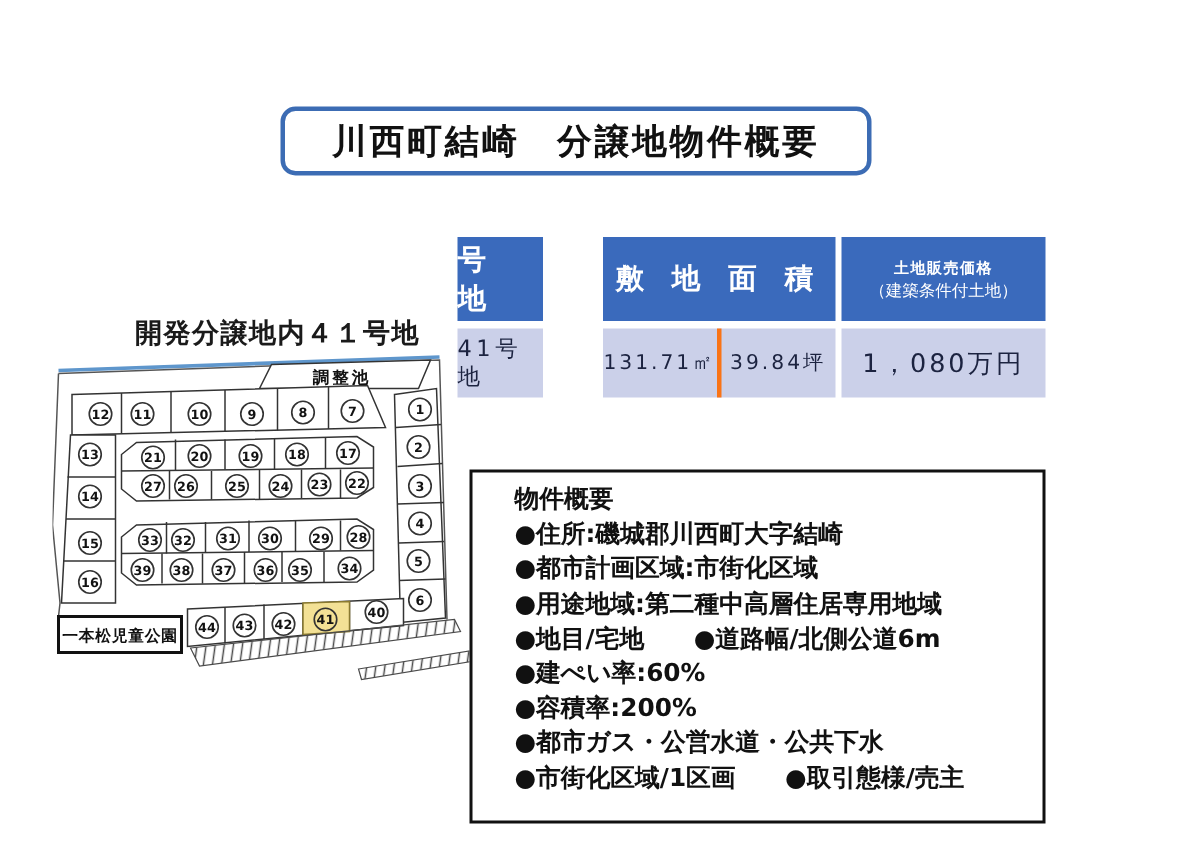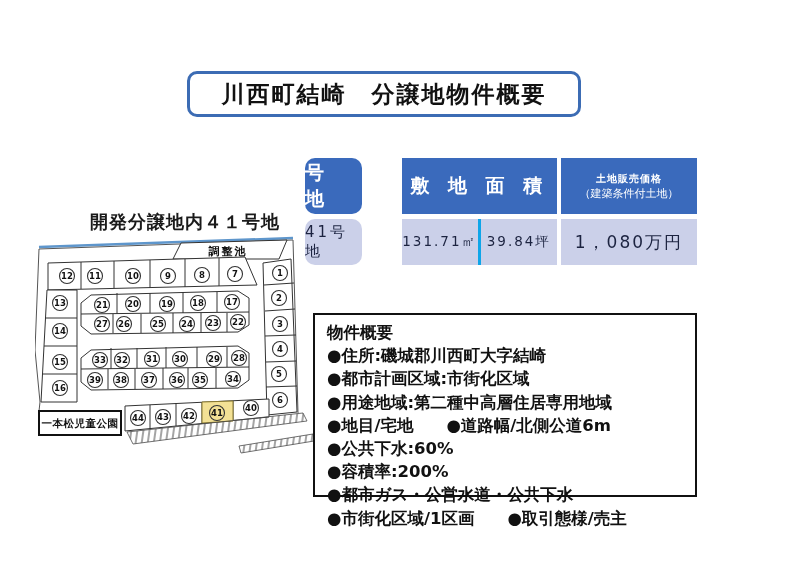--- a/index.html
+++ b/index.html
@@ -29,35 +29,35 @@
 
   
   .lot-table{position:absolute;left:305px;top:158px;width:392px;display:flex;flex-direction:column;gap:5px;}
   .t-row{display:flex;gap:4px;}
   .t-cell{display:flex;flex-direction:column;align-items:center;justify-content:center;}
   .t-head{background:#3a6abc;color:#fff;height:56px;}
   .t-head .h-main{font-size:19px;font-weight:bold;letter-spacing:6px;}
   .t-head .h-main2{font-size:10px;font-weight:bold;letter-spacing:1px;}
   .t-head .h-sub{font-size:11px;font-weight:normal;letter-spacing:0;}
   .t-data{background:#cbd0e9;color:#1c2340;height:46px;font-weight:normal;}
-  .c1{width:59px;border-radius:10px;}
+  .c1{width:59px;}
   .c2{width:162px;margin-left:36px;}
   .c3{width:142px;}
   .c2-split{flex-direction:row;gap:0;padding:0;}
   .sub-cell{flex:1;display:flex;align-items:center;justify-content:center;height:100%;}
-  .sub-cell + .sub-cell{border-left:3px solid #0ea5e9;}
+  .sub-cell + .sub-cell{border-left:3px solid #f97316;}
   .lot-no{font-size:15px;letter-spacing:3px;}
   .area-val{font-size:13.5px;letter-spacing:2px;}
   .price-val{font-size:17px;letter-spacing:2px;}
 
   
   .overview-box{
-    position:absolute;left:313px;top:313px;width:384px;height:184px;
+    position:absolute;left:313px;top:313px;width:384px;height:236px;
     border:2px solid #111;background:#fff;box-sizing:border-box;
-    padding:6px 6px 6px 12px;
+    padding:6px 6px 6px 28px;
   }
   .ov-line{font-size:16.5px;font-weight:bold;color:#111;line-height:23.2px;white-space:pre;}
 </style>
 </head>
 <body>
 
 <div class="page">
 
   <div class="title-box">川西町結崎　分譲地物件概要</div>
 
@@ -236,19 +236,19 @@
       </div>
     </div>
   </div>
 
   <div class="overview-box">
     <div class="ov-line">物件概要</div>
     <div class="ov-line">●住所:磯城郡川西町大字結崎</div>
     <div class="ov-line">●都市計画区域:市街化区域</div>
     <div class="ov-line">●用途地域:第二種中高層住居専用地域</div>
     <div class="ov-line">●地目/宅地　　●道路幅/北側公道6m</div>
-    <div class="ov-line">●公共下水:60%</div>
+    <div class="ov-line">●建ぺい率:60%</div>
     <div class="ov-line">●容積率:200%</div>
     <div class="ov-line">●都市ガス・公営水道・公共下水</div>
     <div class="ov-line">●市街化区域/1区画　　●取引態様/売主</div>
   </div>
 
 </div>
 
 </body></html>

